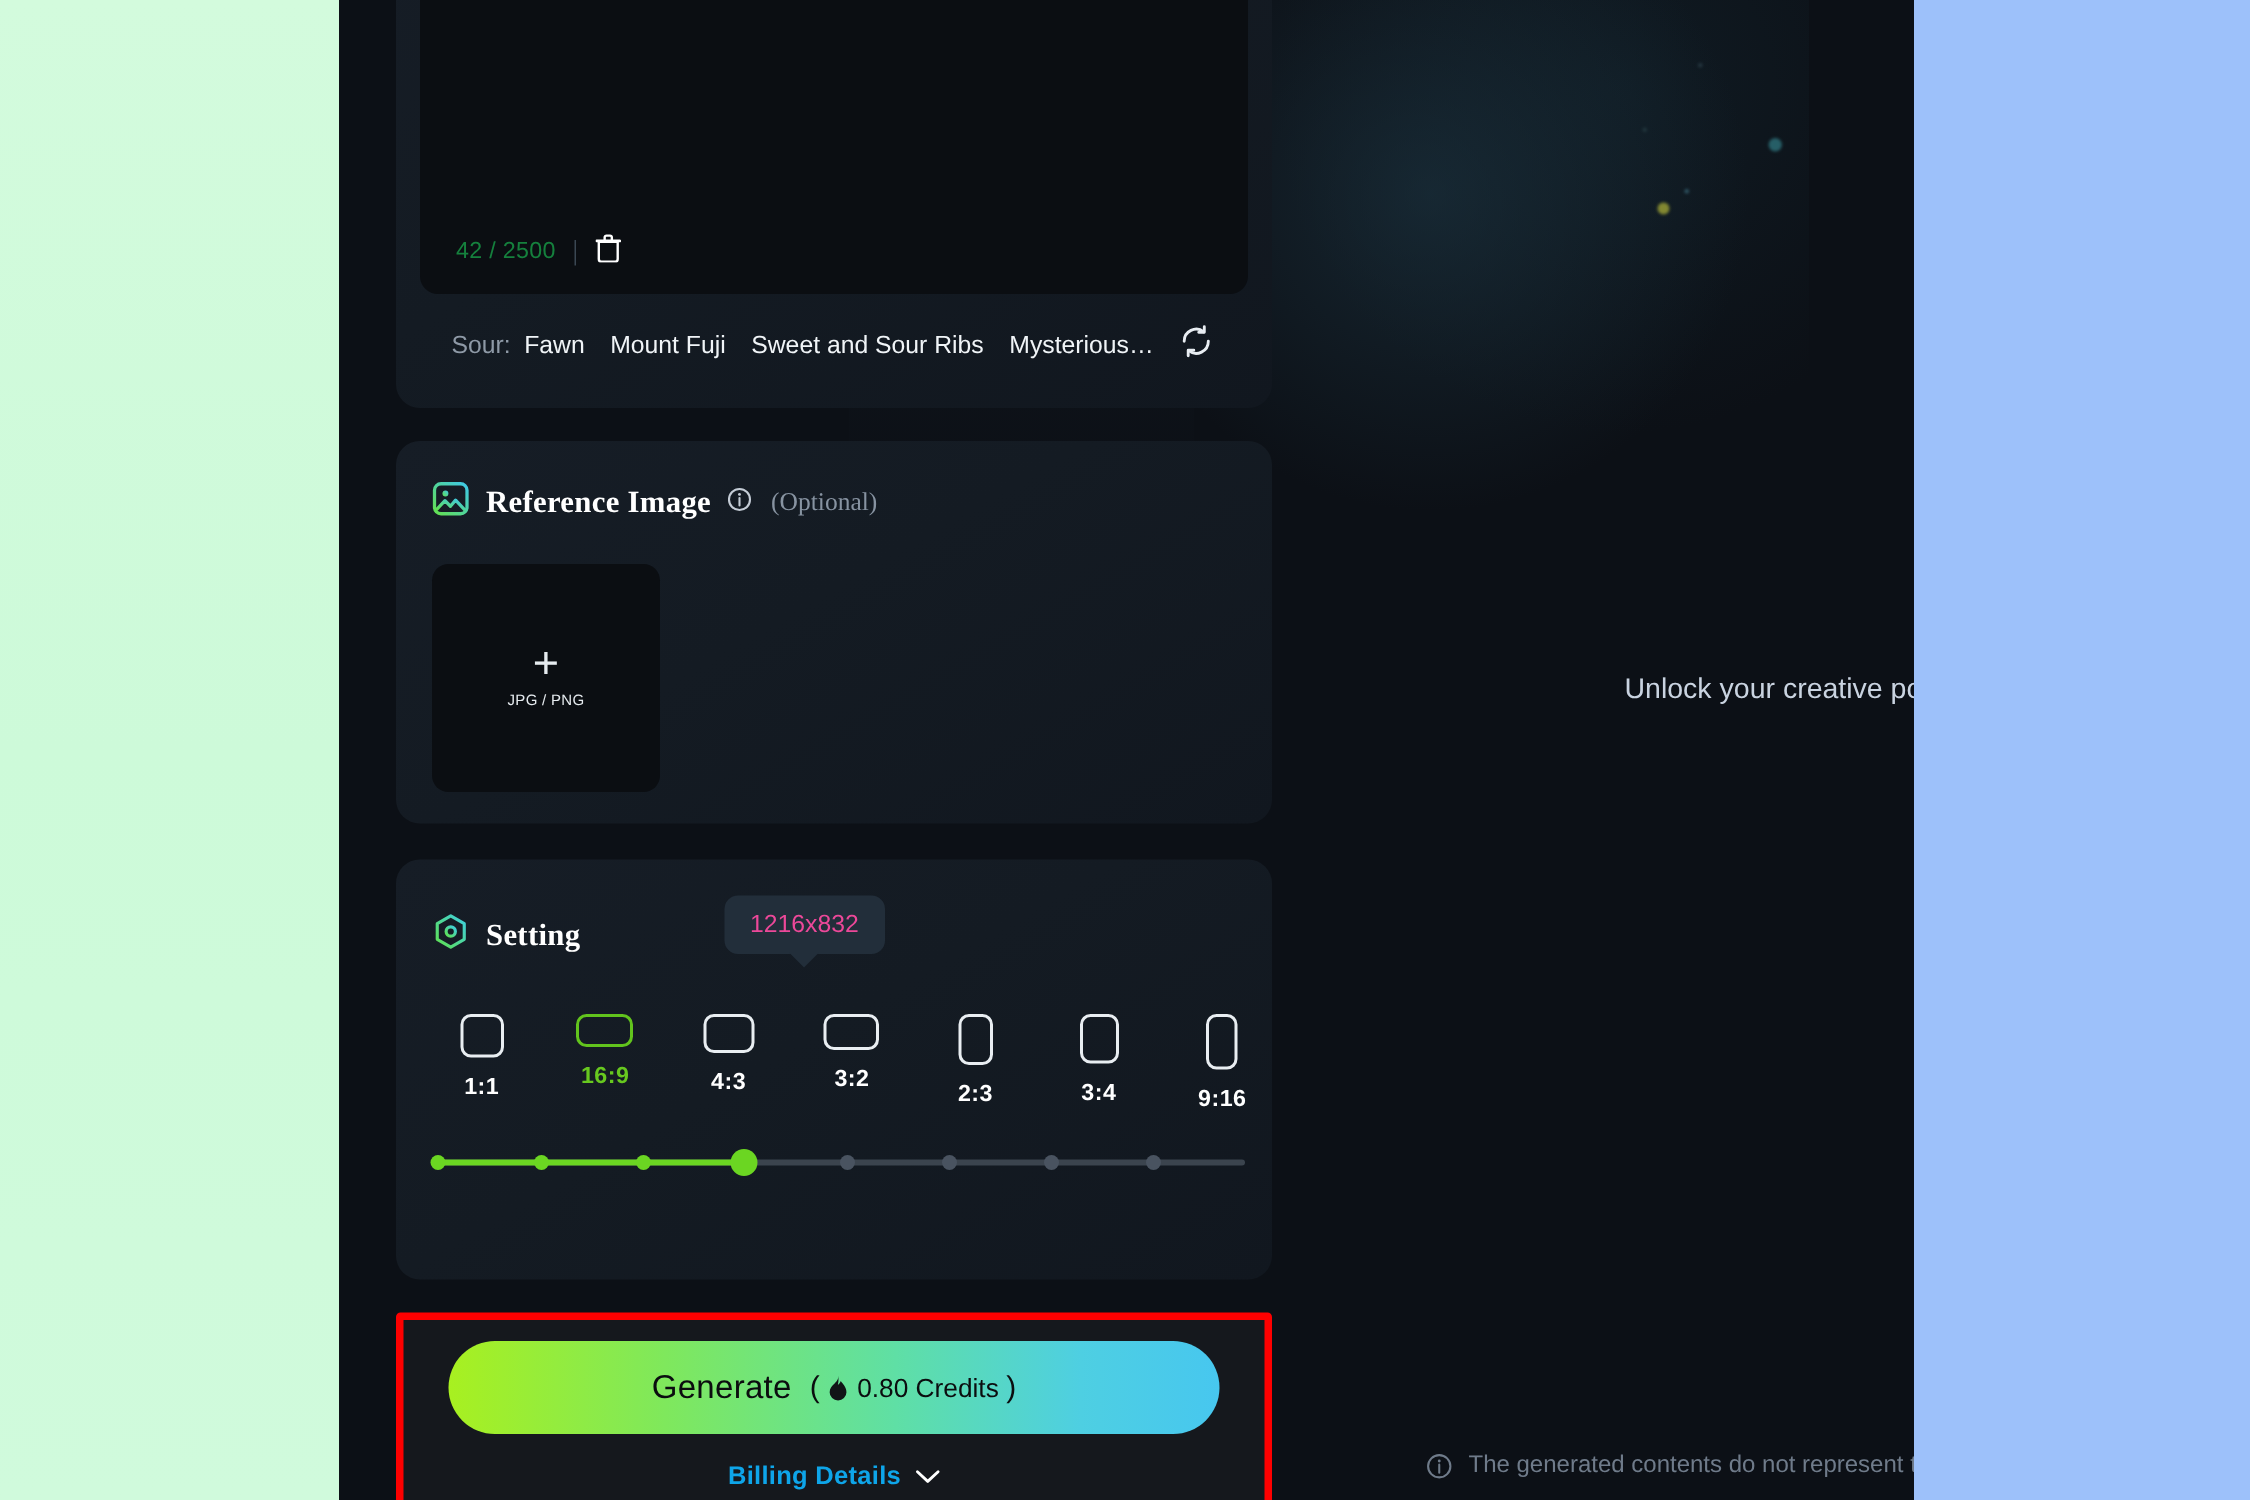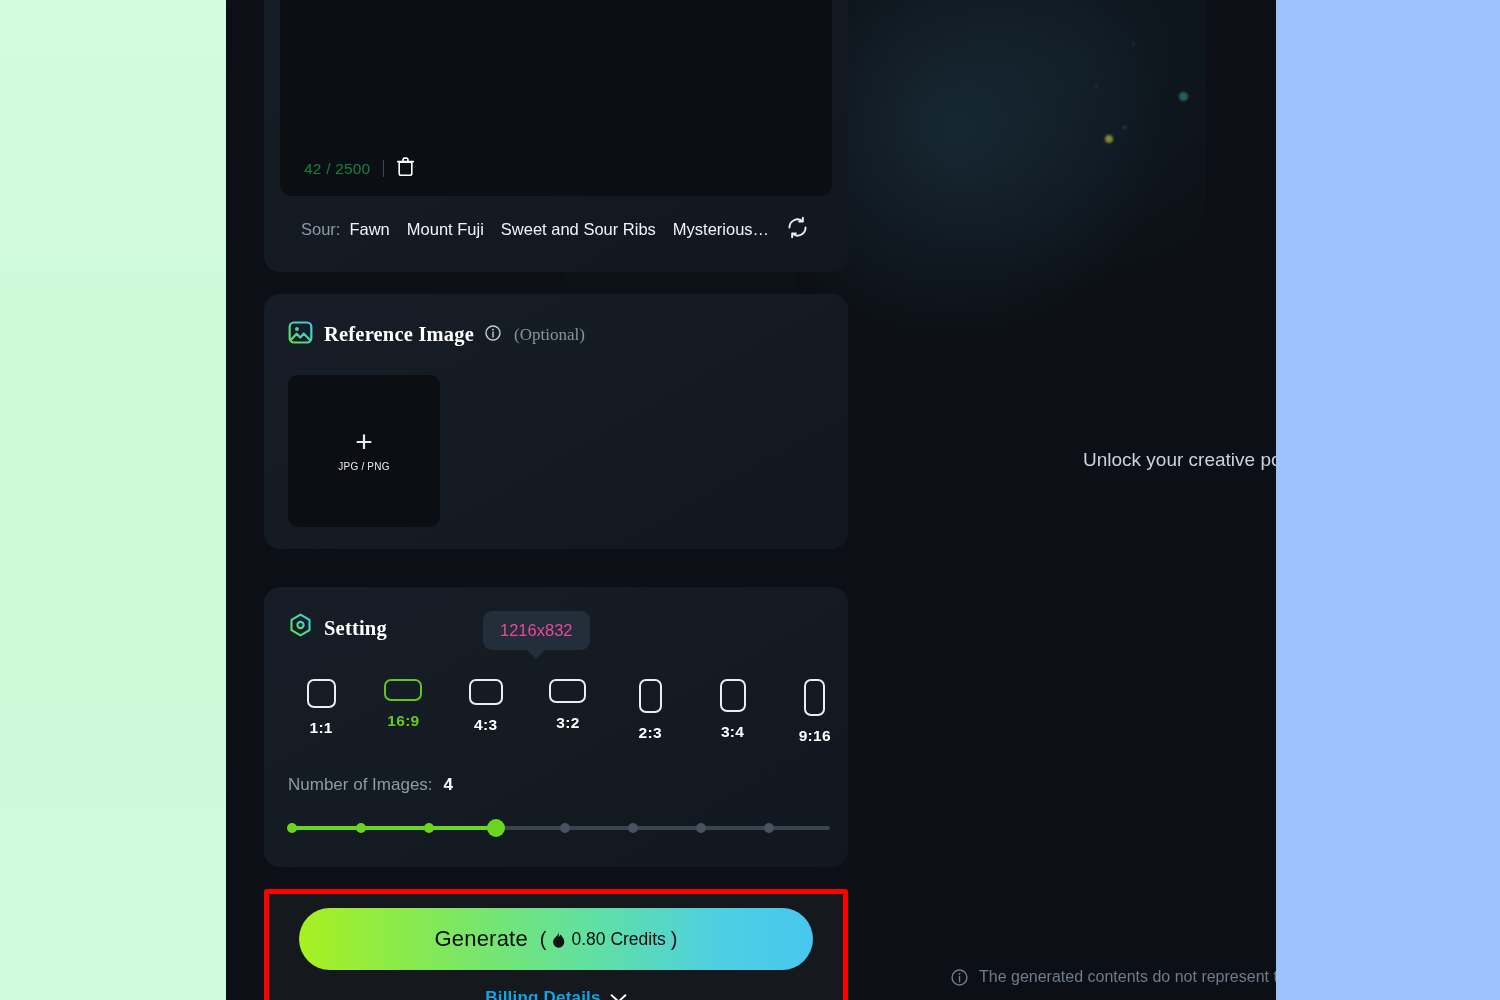--- a/index.html
+++ b/index.html
@@ -110,21 +110,21 @@
     background: #0b0e12;
     border-radius: 11px;
     display: flex; flex-direction: column;
     align-items: center; justify-content: center;
     gap: 8px;
   }
   #upload-plus { color: #e6ebef; font-size: 30px; line-height: 22px; font-weight: 300; }
   #upload-formats { color: #e6ebef; font-size: 10px; letter-spacing: .2px; }
 
   
-  #setting-card { margin-top: 38px; height: 280px; padding: 26px 0 0 24px; }
+  #setting-card { margin-top: 24px; height: 280px; padding: 36px 0 0 24px; }
 
   #size-tooltip {
     position: absolute; left: 219px; top: 24px;
     background: #222e3a;
     border-radius: 9px;
     padding: 10px 17px;
     color: #ec4899;
     font-size: 16.5px;
   }
   #size-tooltip:after {
@@ -356,24 +356,20 @@
         <div class="ratio-item">
           <div class="ratio-shape sh-3-4"></div>
           <div class="ratio-label">3:4</div>
         </div>
         <div class="ratio-item">
           <div class="ratio-shape sh-9-16"></div>
           <div class="ratio-label">9:16</div>
         </div>
       </div>
 
-      <div id="num-images-row">
-        <span id="num-images-label">Number of Images:</span>
-        <span id="num-images-value">4</span>
-      </div>
 
       <div id="slider-wrap">
         <div id="slider-track"></div>
         <div id="slider-fill"></div>
         <div class="tick on" style="left:4px"></div>
         <div class="tick on" style="left:73px"></div>
         <div class="tick on" style="left:141px"></div>
         <div class="tick on" style="left:209px"></div>
         <div class="tick" style="left:277px"></div>
         <div class="tick" style="left:345px"></div>

